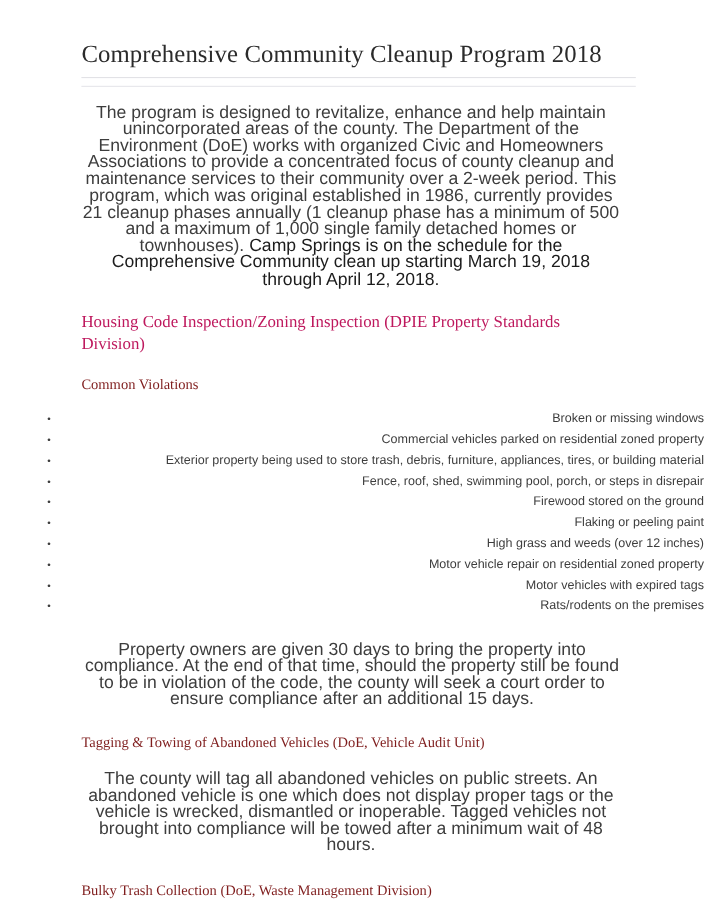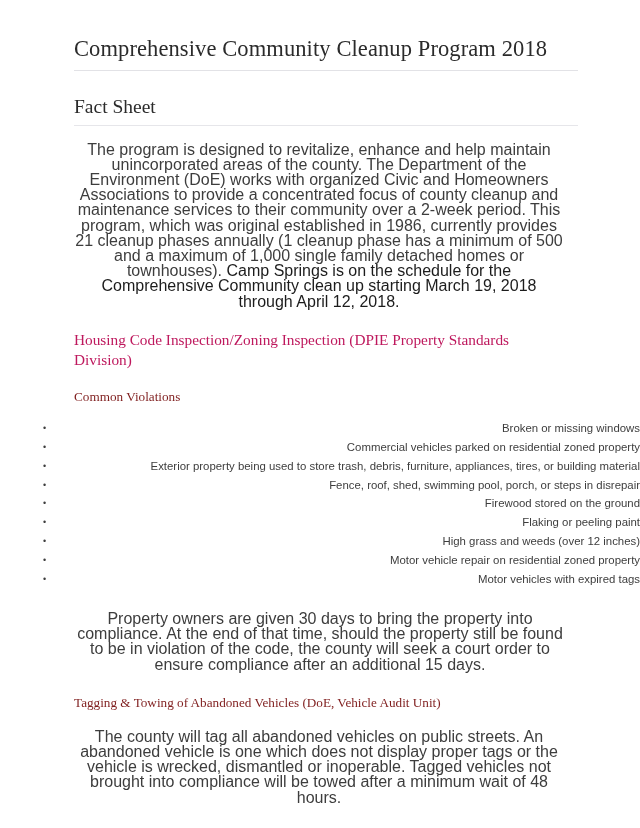--- a/index.html
+++ b/index.html
@@ -144,39 +144,39 @@
 </style>
 </head>
 <body>
 
 <div class="page">
   <div class="content">
 
     <h1 class="doc-title">Comprehensive Community Cleanup Program 2018</h1>
     <hr class="rule-title">
 
-    <h2 class="section-title">Fact Sheet</h2>
     <hr class="rule-section">
 
     <p class="body-text p-intro"><span>The program is designed to revitalize, enhance and help maintain unincorporated areas of the county. The Department of the Environment (DoE) works with organized Civic and Homeowners Associations to provide a concentrated focus of county cleanup and maintenance services to their community over a 2-week period. This program, which was original established in 1986, currently provides 21 cleanup phases annually (1 cleanup phase has a minimum of 500 and a maximum of 1,000 single family detached homes or townhouses). </span><span class="emph">Camp Springs is on the schedule for the Comprehensive Community  clean up starting March 19, 2018 through April 12, 2018.</span></p>
 
     <h3 class="heading-purple">Housing Code Inspection/Zoning Inspection (DPIE Property Standards Division)</h3>
 
     <h4 class="subheading-gray sub-common">Common Violations</h4>
 
     <ul class="violations">
       <li>Broken or missing windows</li>
       <li>Commercial vehicles parked on residential zoned property</li>
       <li>Exterior property being used to store trash, debris, furniture, appliances, tires, or building material</li>
       <li>Fence, roof, shed, swimming pool, porch, or steps in disrepair</li>
       <li>Firewood stored on the ground</li>
       <li>Flaking or peeling paint</li>
       <li>High grass and weeds (over 12 inches)</li>
       <li>Motor vehicle repair on residential zoned property</li>
       <li>Motor vehicles with expired tags</li>
+      <li>Rats/rodents on the premises</li>
     </ul>
 
     <p class="body-text p-indent">Property owners are given 30 days to bring the property into compliance. At the end of that time, should the property still be found to be in violation of the code, the county will seek a court order to ensure compliance after an additional 15 days.</p>
 
     <h4 class="subheading-gray sub-tagging">Tagging &amp; Towing of Abandoned Vehicles (DoE, Vehicle Audit Unit)</h4>
 
     <p class="body-text p-tagging-body">The county will tag all abandoned vehicles on public streets. An abandoned vehicle is one which does not display proper tags or the vehicle is wrecked, dismantled or inoperable. Tagged vehicles not brought into compliance will be towed after a minimum wait of 48 hours.</p>
 
     <h4 class="subheading-gray sub-bulky">Bulky Trash Collection (DoE, Waste Management Division)</h4>
 

